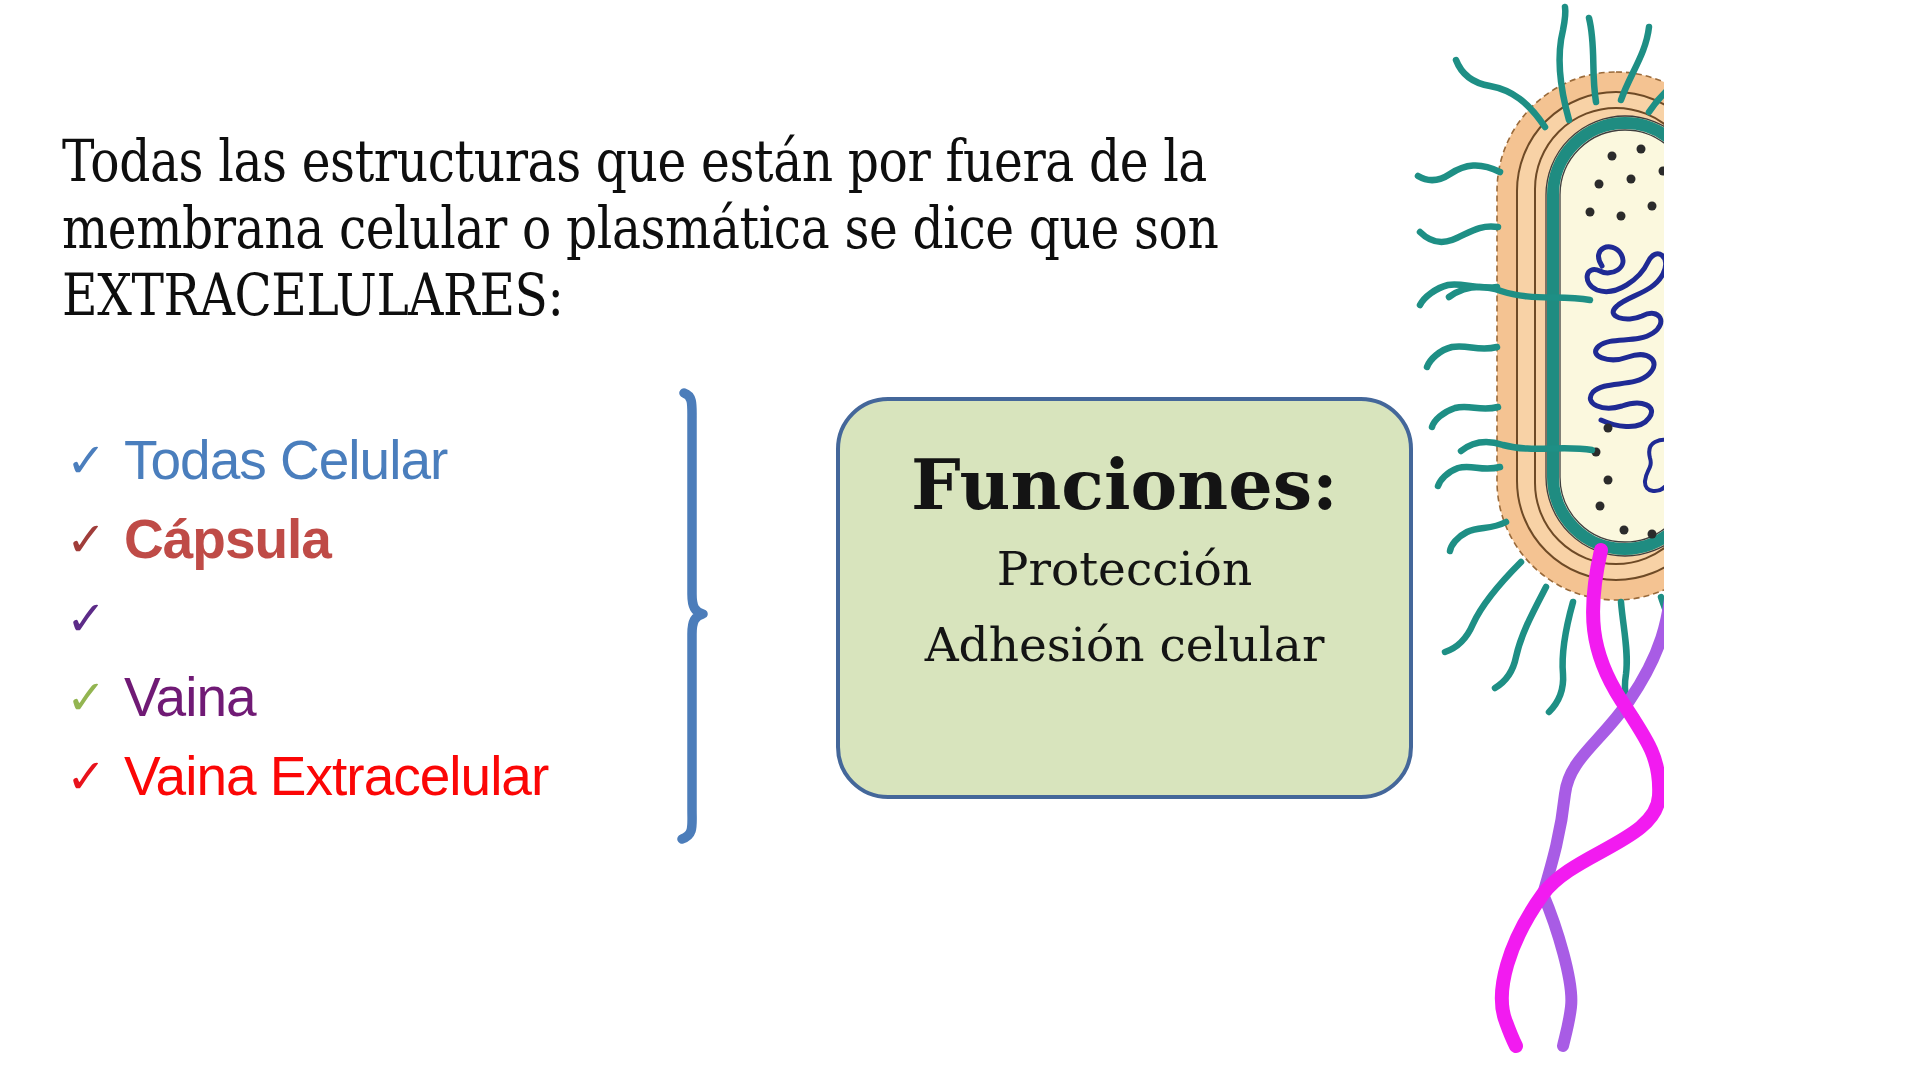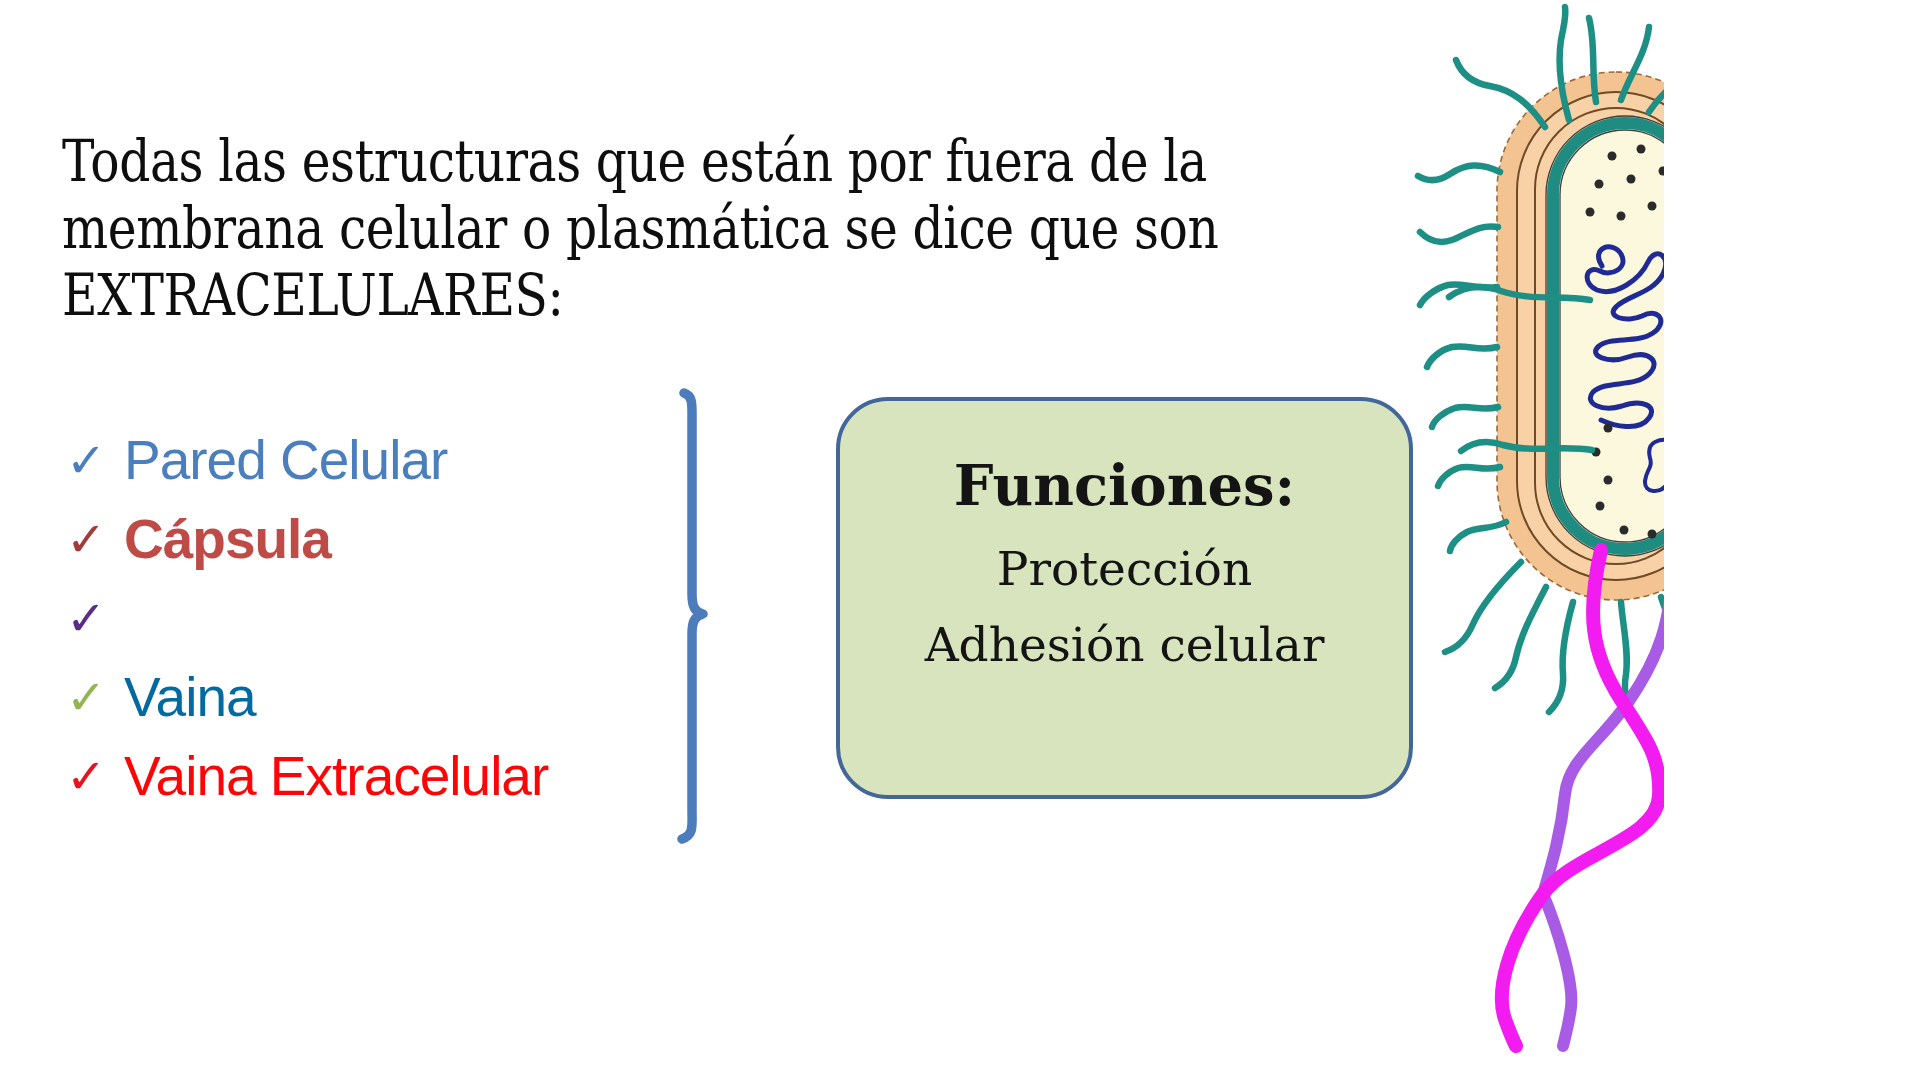--- a/index.html
+++ b/index.html
@@ -19,21 +19,21 @@
   .check-item{display:flex;align-items:center;height:79px;white-space:nowrap;}
   .check{font-family:"DejaVu Sans",sans-serif;font-size:48px;font-weight:700;
          width:58px;flex:0 0 58px;line-height:1;}
   .check-label{font-size:55px;letter-spacing:-1px;}
 
   
   .funbox{position:absolute;left:836px;top:397px;width:577px;height:402px;box-sizing:border-box;
           background:var(--box_fill);border:4px solid var(--box_border);border-radius:52px;
           display:flex;flex-direction:column;align-items:center;text-align:center;
           font-family:"DejaVu Serif","Liberation Serif",serif;color:#141414;padding-top:46px;}
-  .funbox .fun-title{margin:0 0 8px 0;font-size:56px;font-weight:700;line-height:76px;}
+  .funbox .fun-title{margin:0 0 8px 0;font-size:70px;font-weight:700;line-height:76px;}
   .funbox .fun-item{font-size:47px;line-height:76px;}
 
   
   .artwork{position:absolute;left:0;top:0;width:1920px;height:1080px;pointer-events:none;}
   .brace{fill:none;stroke:var(--bracket);stroke-width:9.5;stroke-linecap:round;stroke-linejoin:round;}
   .cap-outer{fill:var(--capsule_outer);stroke:#9a6a3a;stroke-width:1.6;stroke-dasharray:6 4;}
   .cap-mid{fill:var(--capsule_inner);stroke:var(--capsule_outline);stroke-width:2;}
   .cap-ring{fill:var(--cytoplasm);stroke:var(--membrane_teal);stroke-width:12;}
   .thinline{fill:none;stroke:#3e3e3e;stroke-width:1.3;}
   .nucleoid{fill:none;stroke:var(--nucleoid_blue);stroke-width:5;stroke-linejoin:round;stroke-linecap:round;}
@@ -50,32 +50,32 @@
 
   <div class="title">
     <span class="line">Todas las estructuras que están por fuera de la</span>
     <span class="line">membrana celular o plasmática se dice que son</span>
     <span class="line">EXTRACELULARES:</span>
   </div>
 
   <div class="checklist">
     <div class="check-item">
       <span class="check" style="color: rgb(75, 126, 189);">✓</span>
-      <span class="check-label" style="color: rgb(74, 126, 189);">Pared Celular</span>
+      <span class="check-label" style="color: rgb(74, 126, 189);">Todas Celular</span>
     </div>
     <div class="check-item">
       <span class="check" style="color: rgb(160, 61, 58);">✓</span>
       <span class="check-label" style="color: rgb(191, 75, 71); font-weight: bold;">Cápsula</span>
     </div>
     <div class="check-item">
       <span class="check" style="color: rgb(92, 43, 136);">✓</span>
     </div>
     <div class="check-item">
       <span class="check" style="color: rgb(147, 181, 81);">✓</span>
-      <span class="check-label" style="color: #0369a1; text-align: center;">Vaina</span>
+      <span class="check-label" style="color: #701a75; text-align: center;">Vaina</span>
     </div>
     <div class="check-item">
       <span class="check" style="color: rgb(232, 19, 28);">✓</span>
       <span class="check-label" style="color: rgb(251, 6, 6);">Vaina Extracelular</span>
     </div>
   </div>
 
   <div class="funbox">
     <h2 class="fun-title">Funciones:</h2>
     <div class="fun-item">Protección</div>

